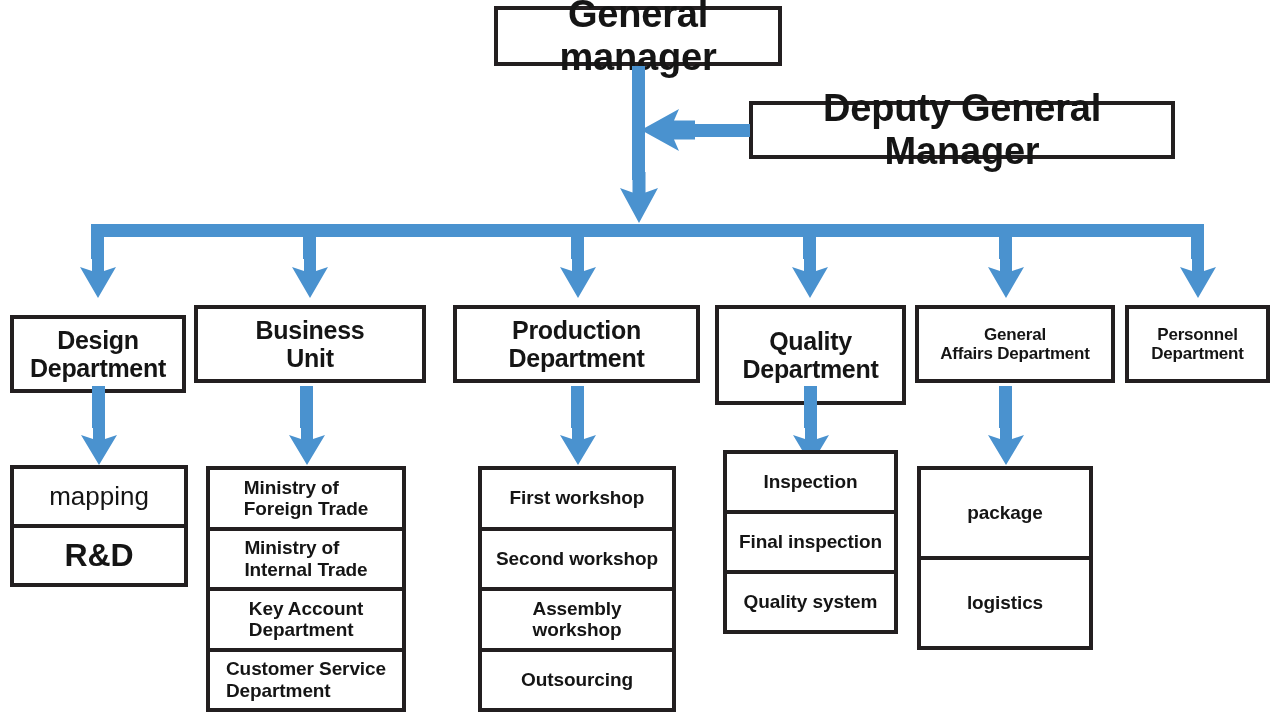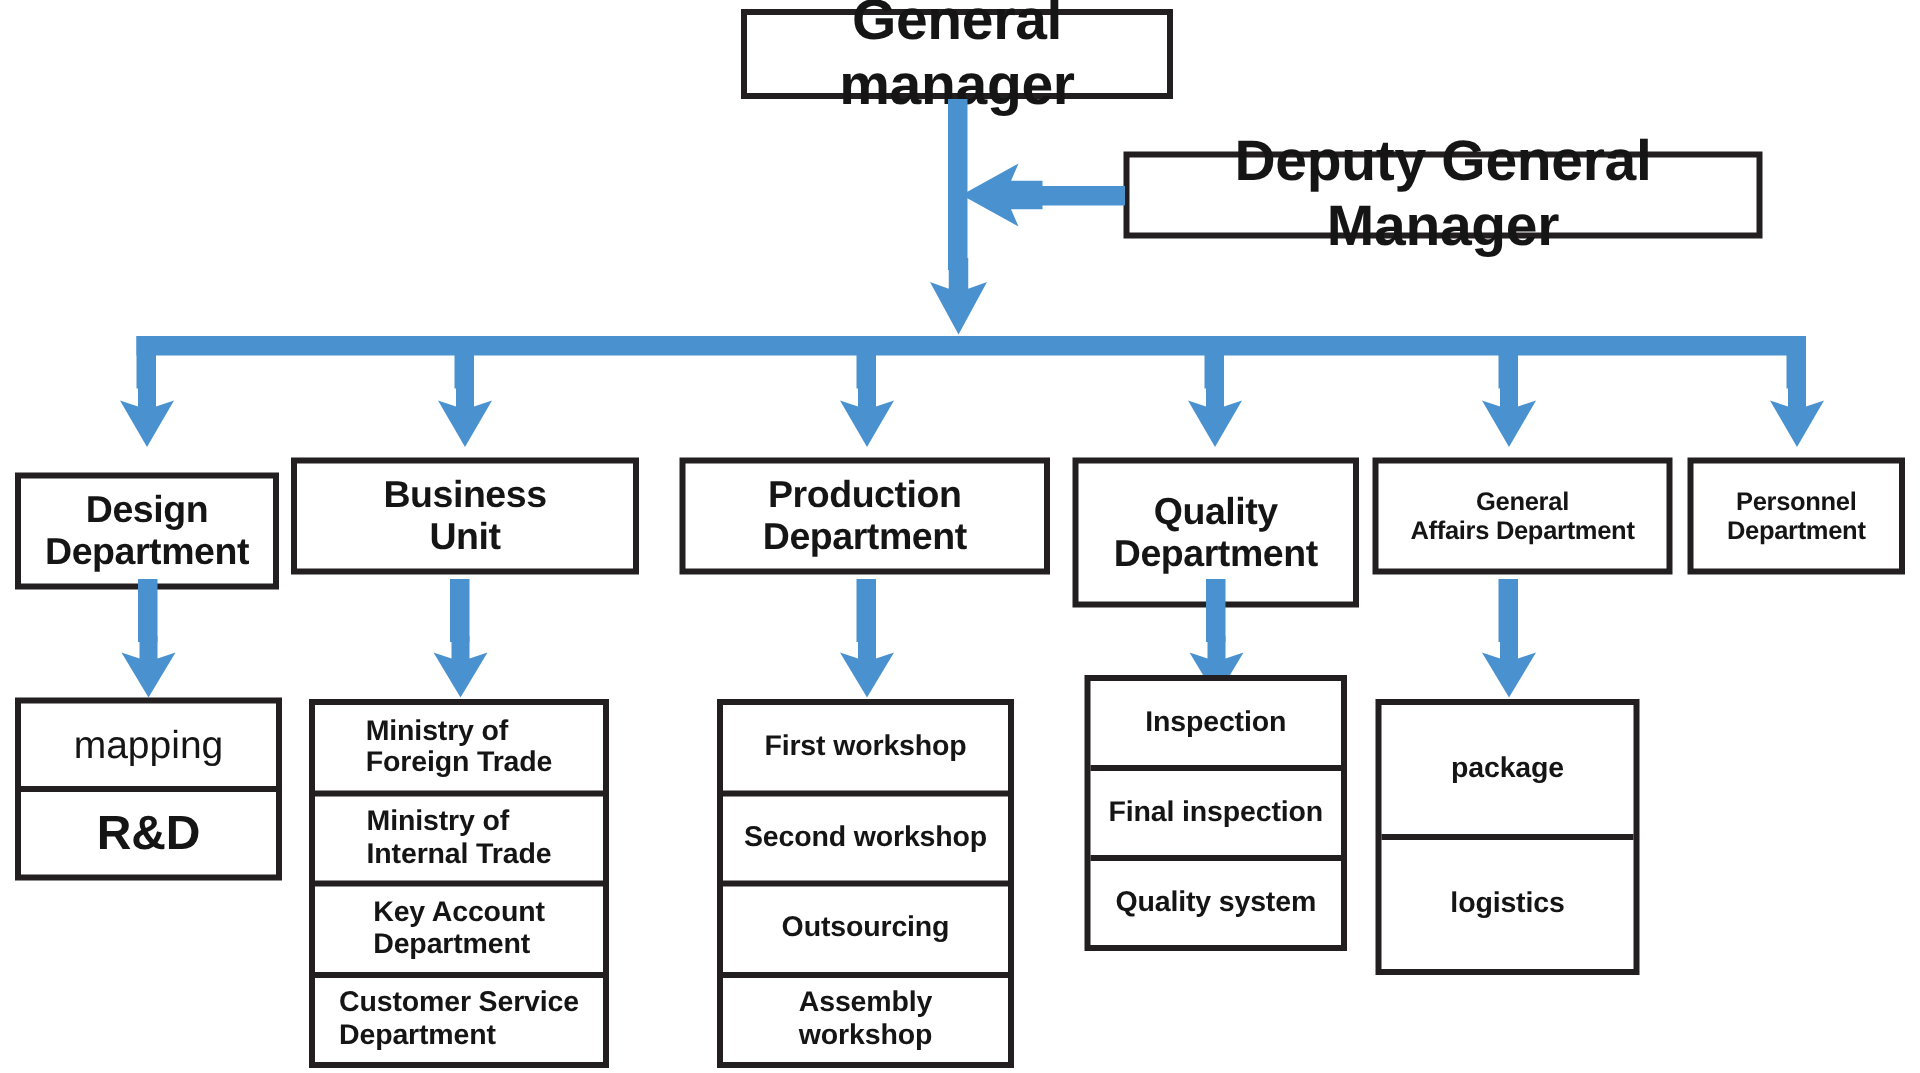--- a/index.html
+++ b/index.html
@@ -213,23 +213,23 @@
 Internal Trade</div>
     <div class="cell">Key Account
 Department</div>
     <div class="cell">Customer Service
 Department</div>
   </div>
 
   <div class="stack" style="left:478px; top:466px; width:198px; height:246px;">
     <div class="cell">First workshop</div>
     <div class="cell">Second workshop</div>
-    <div class="cell">Outsourcing</div>
     <div class="cell">Assembly
 workshop</div>
+    <div class="cell">Outsourcing</div>
   </div>
 
   <div class="stack" style="left:723px; top:450px; width:175px; height:184px;">
     <div class="cell">Inspection</div>
     <div class="cell">Final inspection</div>
     <div class="cell">Quality system</div>
   </div>
 
   <div class="stack" style="left:917px; top:466px; width:176px; height:184px;">
     <div class="cell">package</div>

